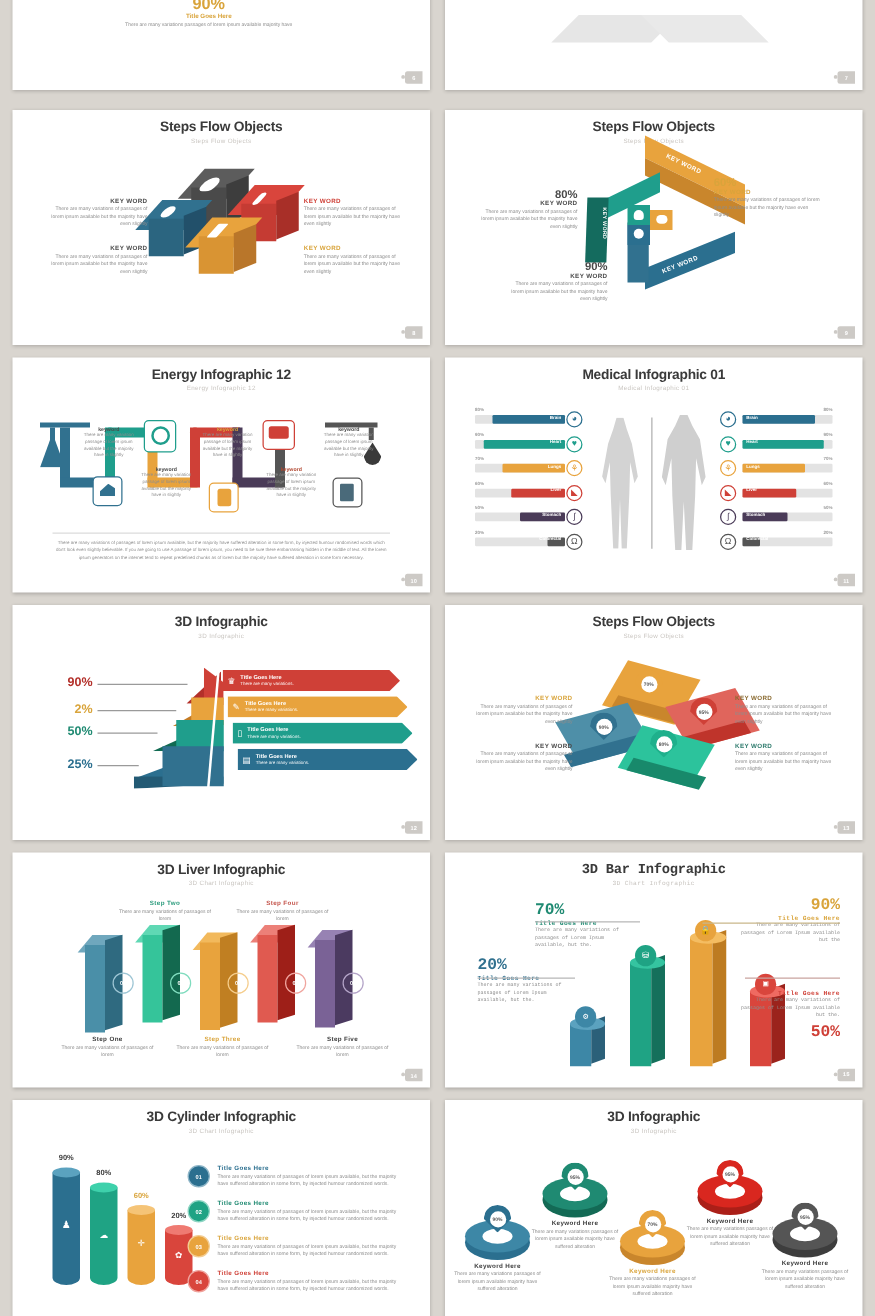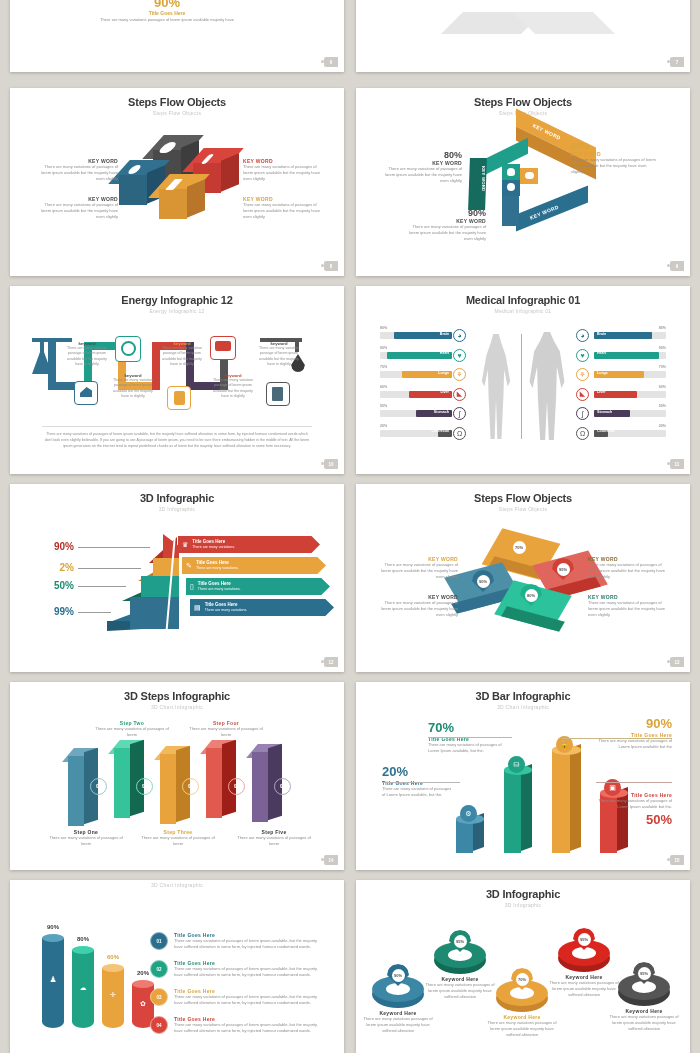--- a/index.html
+++ b/index.html
@@ -415,21 +415,21 @@
         <span class="t2" style="display:block;">There are many variations.</span>
       </span>
     </div>
 
     <div class="abs tr" style="left:28px;top:57px;width:36px;font-size:10px;font-weight:bold;color:#b3302a;">90%</div>
     <div class="abs" style="left:68px;top:63px;width:72px;height:1px;background:#9a9a9a;"></div>
     <div class="abs tr" style="left:28px;top:78px;width:36px;font-size:10px;font-weight:bold;color:#d9a43b;">2%</div>
     <div class="abs" style="left:68px;top:84px;width:63px;height:1px;background:#9a9a9a;"></div>
     <div class="abs tr" style="left:28px;top:96px;width:36px;font-size:10px;font-weight:bold;color:#1f8a72;">50%</div>
     <div class="abs" style="left:68px;top:102px;width:48px;height:1px;background:#9a9a9a;"></div>
-    <div class="abs tr" style="left:28px;top:122px;width:36px;font-size:10px;font-weight:bold;color:#2b6f8f;">99%</div>
+    <div class="abs tr" style="left:28px;top:122px;width:36px;font-size:10px;font-weight:bold;color:#2b6f8f;">25%</div>
     <div class="abs" style="left:68px;top:128px;width:33px;height:1px;background:#9a9a9a;"></div>
     <div class="page-badge">12</div>
   </div>
 
   <div class="tile" id="t13" style="left:356px;top:484px;width:334px;height:188px;">
     <div class="slide-title">Steps Flow Objects</div>
     <div class="slide-sub">Steps Flow Objects</div>
 
     <div class="abs" style="left:136px;top:52px;width:58px;height:36px;background:#e8a33d;transform:skew(-30deg,15deg);"></div>
     <div class="abs" style="left:136px;top:80px;width:58px;height:9px;background:#c9862c;transform:skew(-30deg,15deg);"></div>
@@ -469,21 +469,21 @@
       <div class="kw-body">There are many variations of passages of lorem ipsum available but the majority have even slightly</div>
     </div>
     <div class="abs tl" style="left:232px;top:110px;width:78px;">
       <div class="kw-head" style="color:#2d7a6c;">KEY WORD</div>
       <div class="kw-body">There are many variations of passages of lorem ipsum available but the majority have even slightly</div>
     </div>
     <div class="page-badge">13</div>
   </div>
 
   <div class="tile" id="t14" style="left:10px;top:682px;width:334px;height:188px;">
-    <div class="slide-title">3D Steps Infographic</div>
+    <div class="slide-title">3D Liver Infographic</div>
     <div class="slide-sub">3D Chart Infographic</div>
 
     <div class="abs" style="left:58px;top:66px;width:24px;height:14px;background:#6fa7bd;transform:skew(-40deg,0deg);"></div>
     <div class="abs" style="left:58px;top:74px;width:16px;height:70px;background:#4a8fa8;"></div>
     <div class="abs" style="left:74px;top:68px;width:14px;height:72px;background:#2f6a80;transform:skew(0deg,-18deg);"></div>
     <div class="stepnum" style="left:80px;top:96px;border-color:#9dc5d4;">01</div>
 
     <div class="abs" style="left:104px;top:58px;width:24px;height:14px;background:#5fd8b4;transform:skew(-40deg,0deg);"></div>
     <div class="abs" style="left:104px;top:66px;width:16px;height:70px;background:#35c49a;"></div>
     <div class="abs" style="left:120px;top:60px;width:14px;height:72px;background:#13694f;transform:skew(0deg,-18deg);"></div>
@@ -520,21 +520,21 @@
       <div class="kw-head" style="color:#d9a43b;">Step Three</div>
       <div class="kw-body">There are many variations of passages of lorem</div>
     </div>
     <div class="abs tc" style="left:226px;top:147px;width:76px;">
       <div class="kw-head" style="color:#3a3a3a;">Step Five</div>
       <div class="kw-body">There are many variations of passages of lorem</div>
     </div>
     <div class="page-badge">14</div>
   </div>
 
-  <div class="tile" id="t15" style="left:356px;top:682px;width:334px;height:188px;">
+  <div class="tile" id="t15" style="left:356px;top:682px;width:334px;height:188px;font-family:Liberation Mono, monospace;">
     <div class="slide-title">3D Bar Infographic</div>
     <div class="slide-sub">3D Chart Infographic</div>
 
     <div class="abs" style="left:100px;top:137px;width:17px;height:34px;background:#3d87a6;"></div>
     <div class="abs" style="left:117px;top:133px;width:11px;height:34px;background:#2b6079;transform:skew(0deg,-20deg);"></div>
     <div class="abs" style="left:100px;top:132px;width:28px;height:10px;background:#5ba2bf;border-radius:50%;"></div>
     <div class="baricon" style="left:104px;top:123px;background:#3d87a6;">⚙</div>
 
     <div class="abs" style="left:148px;top:88px;width:17px;height:83px;background:#1fa384;"></div>
     <div class="abs" style="left:165px;top:84px;width:11px;height:83px;background:#15705b;transform:skew(0deg,-20deg);"></div>
@@ -572,20 +572,21 @@
     <div class="abs tr" style="left:236px;top:110px;width:80px;">
       <div class="kw-head" style="color:#cf4037;">Title Goes Here</div>
       <div class="kw-body">There are many variations of passages of Lorem Ipsum available but the.</div>
       <div style="font-size:13px;font-weight:bold;color:#cf4037;margin-top:2px;">50%</div>
     </div>
     <div class="abs" style="left:240px;top:100px;width:76px;height:1px;background:#c9a49f;"></div>
     <div class="page-badge">15</div>
   </div>
 
   <div class="tile" id="t16" style="left:10px;top:880px;width:334px;height:188px;">
+    <div class="slide-title">3D Cylinder Infographic</div>
     <div class="slide-sub">3D Chart Infographic</div>
 
     <div class="abs" style="left:32px;top:58px;width:22px;height:90px;background:#2b6f8f;border-radius:0 0 11px 11px/0 0 6px 6px;"></div>
     <div class="abs" style="left:32px;top:54px;width:22px;height:8px;background:#5ba2bf;border-radius:50%;"></div>
     <div class="abs tc" style="left:28px;top:44px;width:30px;font-size:6px;font-weight:bold;color:#3a3a3a;">90%</div>
     <div class="abs tc" style="left:32px;top:95px;width:22px;color:#fff;font-size:8px;">♟</div>
 
     <div class="abs" style="left:62px;top:70px;width:22px;height:78px;background:#1fa384;border-radius:0 0 11px 11px/0 0 6px 6px;"></div>
     <div class="abs" style="left:62px;top:66px;width:22px;height:8px;background:#3ed1ab;border-radius:50%;"></div>
     <div class="abs tc" style="left:58px;top:56px;width:30px;font-size:6px;font-weight:bold;color:#3a3a3a;">80%</div>

